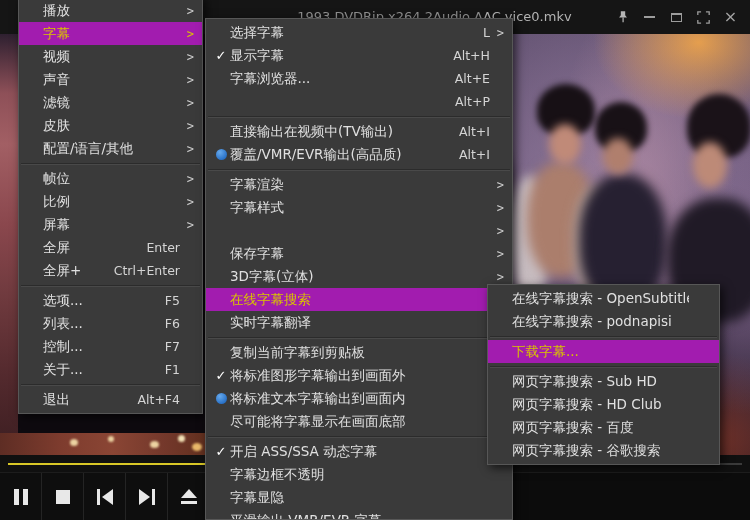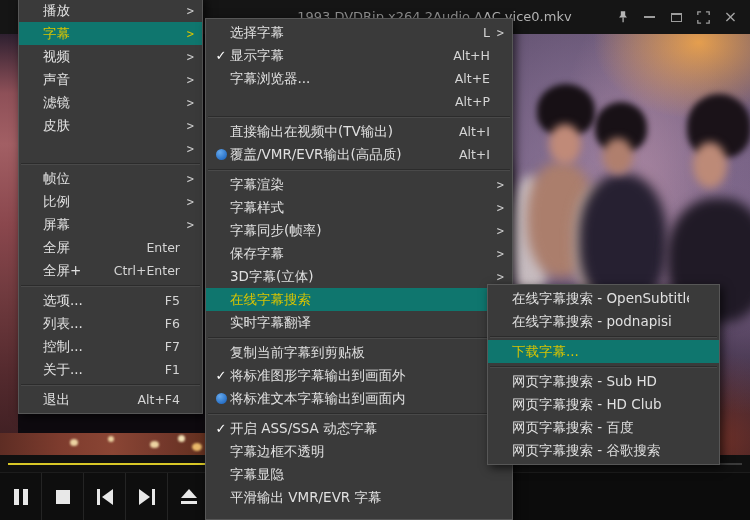--- a/index.html
+++ b/index.html
@@ -66,21 +66,21 @@
   
   .menu{position:absolute;background:#3a3a3a;border:1px solid #575757;box-shadow:3px 3px 9px rgba(0,0,0,.65);padding:2px 0;box-sizing:border-box}
   #menu-main{left:18px;top:-4px;width:185px;z-index:10}
   #menu-subtitle{left:205px;top:18px;width:308px;height:502px;overflow:hidden;z-index:11}
   #menu-online{left:487px;top:284px;width:233px;z-index:12}
   .mi{display:flex;align-items:center;height:23px;padding:0 8px 0 6px;color:#e0e0e0;font-size:13.5px;white-space:nowrap}
   .mi .gut{width:18px;flex:none;display:flex;align-items:center;justify-content:center;color:#fff;font-size:13px;font-weight:bold}
   .mi .lab{overflow:hidden}
   .mi .sc{margin-left:auto;padding:0 3px 0 8px;font-size:12.5px;color:#d4d4d4}
   .mi .ar{width:11px;flex:none;text-align:right;font-size:12px;color:#cfcfcf;font-family:"DejaVu Sans Mono","Liberation Mono",monospace}
-  .mi.hl{background:#0f766e;color:#d9c400}
+  .mi.hl{background:#a21caf;color:#d9c400}
   .mi.hl .ar,.mi.hl .sc{color:#d9c400}
   .radio{display:block;width:11px;height:11px;border-radius:50%;background:radial-gradient(circle at 35% 30%,#66a9ec,#2a72c8 70%,#1f5aa0)}
   .msep{height:5px;margin:1px 2px;position:relative}
   .msep::after{content:"";position:absolute;left:0;right:0;top:2px;height:1px;background:#2b2b2b;box-shadow:0 1px 0 rgba(255,255,255,.08)}
 </style>
 </head>
 <body>
 
 <div class="video">
   <div class="scene">
@@ -191,20 +191,21 @@
       <span class="ar">&gt;</span>
     </div>
     <div class="mi">
       <span class="gut"></span>
       <span class="lab">皮肤</span>
       <span class="sc"></span>
       <span class="ar">&gt;</span>
     </div>
     <div class="mi">
       <span class="gut"></span>
+      <span class="lab">配置/语言/其他</span>
       <span class="sc"></span>
       <span class="ar">&gt;</span>
     </div>
     <div class="msep"></div>
     <div class="mi">
       <span class="gut"></span>
       <span class="lab">帧位</span>
       <span class="sc"></span>
       <span class="ar">&gt;</span>
     </div>
@@ -312,21 +313,20 @@
       <span class="ar">&gt;</span>
     </div>
     <div class="mi">
       <span class="gut"></span>
       <span class="lab">字幕样式</span>
       <span class="sc"></span>
       <span class="ar">&gt;</span>
     </div>
     <div class="mi">
       <span class="gut"></span>
-      <span class="lab">字幕同步(帧率)</span>
       <span class="sc"></span>
       <span class="ar">&gt;</span>
     </div>
     <div class="mi">
       <span class="gut"></span>
       <span class="lab">保存字幕</span>
       <span class="sc"></span>
       <span class="ar">&gt;</span>
     </div>
     <div class="mi">
@@ -361,20 +361,26 @@
       <span class="ar"></span>
     </div>
     <div class="mi">
       <span class="gut">
         <span class="radio"></span>
       </span>
       <span class="lab">将标准文本字幕输出到画面内</span>
       <span class="sc"></span>
       <span class="ar"></span>
     </div>
+    <div class="mi">
+      <span class="gut"></span>
+      <span class="lab">尽可能将字幕显示在画面底部</span>
+      <span class="sc"></span>
+      <span class="ar"></span>
+    </div>
     <div class="msep"></div>
     <div class="mi">
       <span class="gut">✓</span>
       <span class="lab">开启 ASS/SSA 动态字幕</span>
       <span class="sc"></span>
       <span class="ar"></span>
     </div>
     <div class="mi">
       <span class="gut"></span>
       <span class="lab">字幕边框不透明</span>

